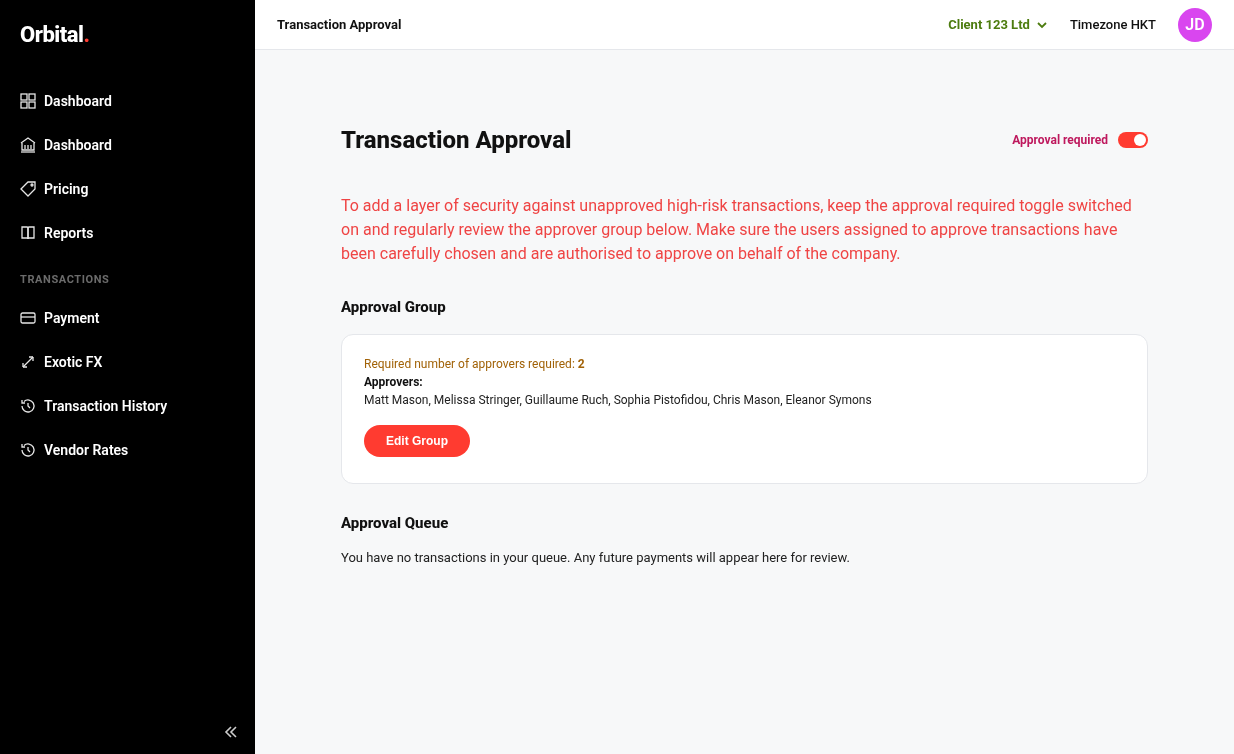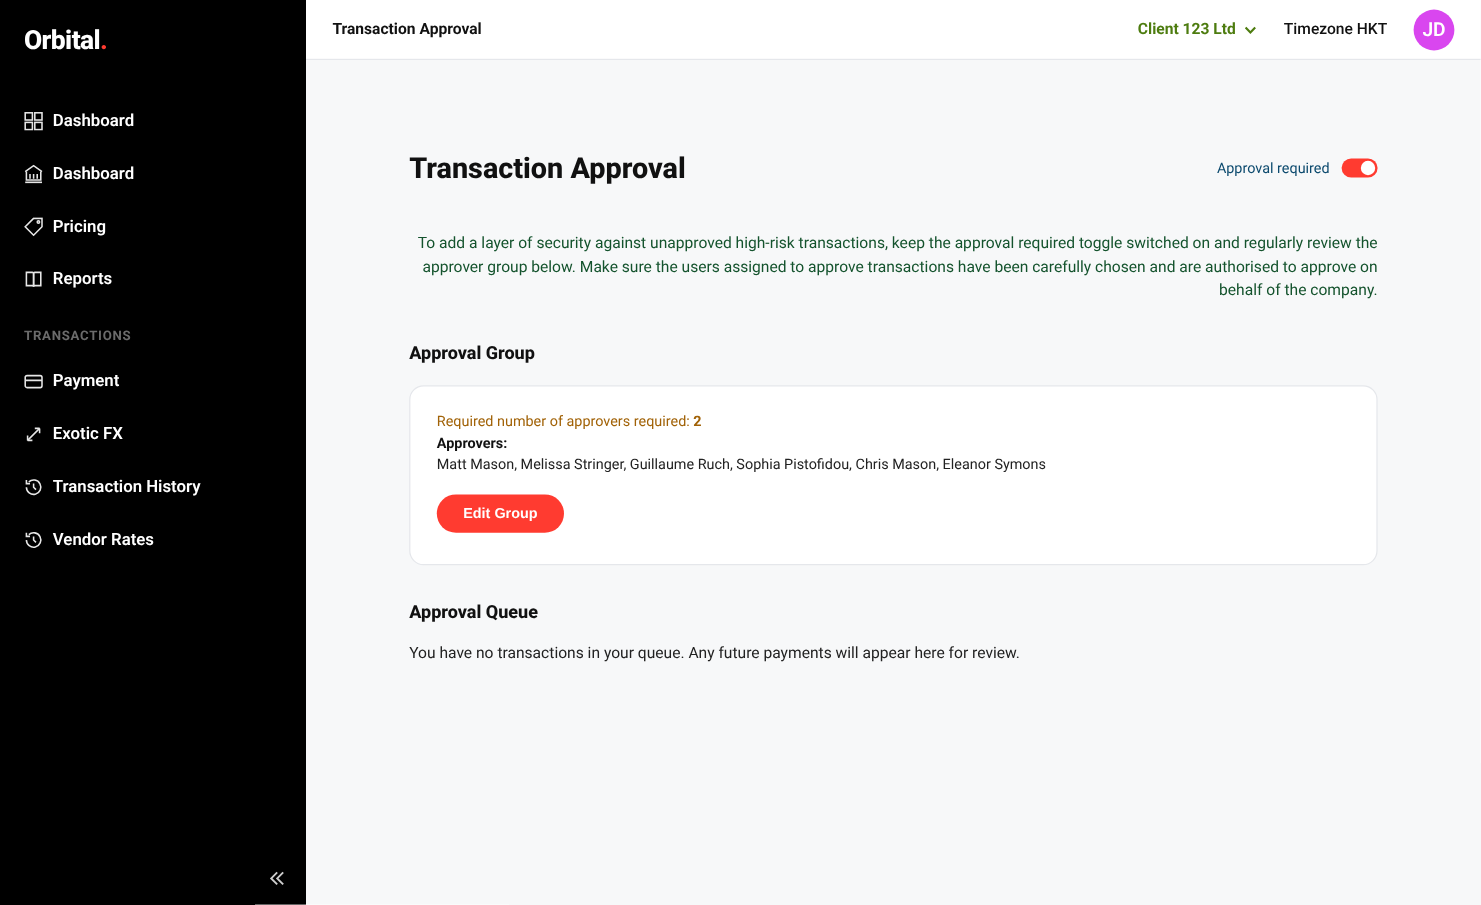--- a/index.html
+++ b/index.html
@@ -147,47 +147,46 @@
       font-weight: 800;
       color: #111;
     }
     .toggle-wrap {
       display: flex;
       align-items: center;
       gap: 10px;
     }
     .toggle-label {
       font-size: 12px;
-      font-weight: 400;
-      color: #0c4a6e;
+      font-weight: 700;
+      color: #be185d;
     }
     .toggle {
       width: 30px;
       height: 16px;
       background: #FF3B30;
       border-radius: 10px;
       position: relative;
       cursor: pointer;
     }
     .toggle .knob {
       position: absolute;
       width: 12px;
       height: 12px;
       background: #fff;
       border-radius: 50%;
       top: 2px;
       right: 2px;
     }
     .intro {
-      font-size: 13px;
+      font-size: 16px;
       line-height: 1.5;
-      color: #14532d;
+      color: #ef4444;
       margin-bottom: 32px;
       max-width: 820px;
-      text-align: right;
     }
     .section-heading {
       font-size: 15px;
       font-weight: 800;
       color: #111;
       margin-bottom: 18px;
     }
     .card {
       background: #fff;
       border: 1px solid #e5e7eb;

